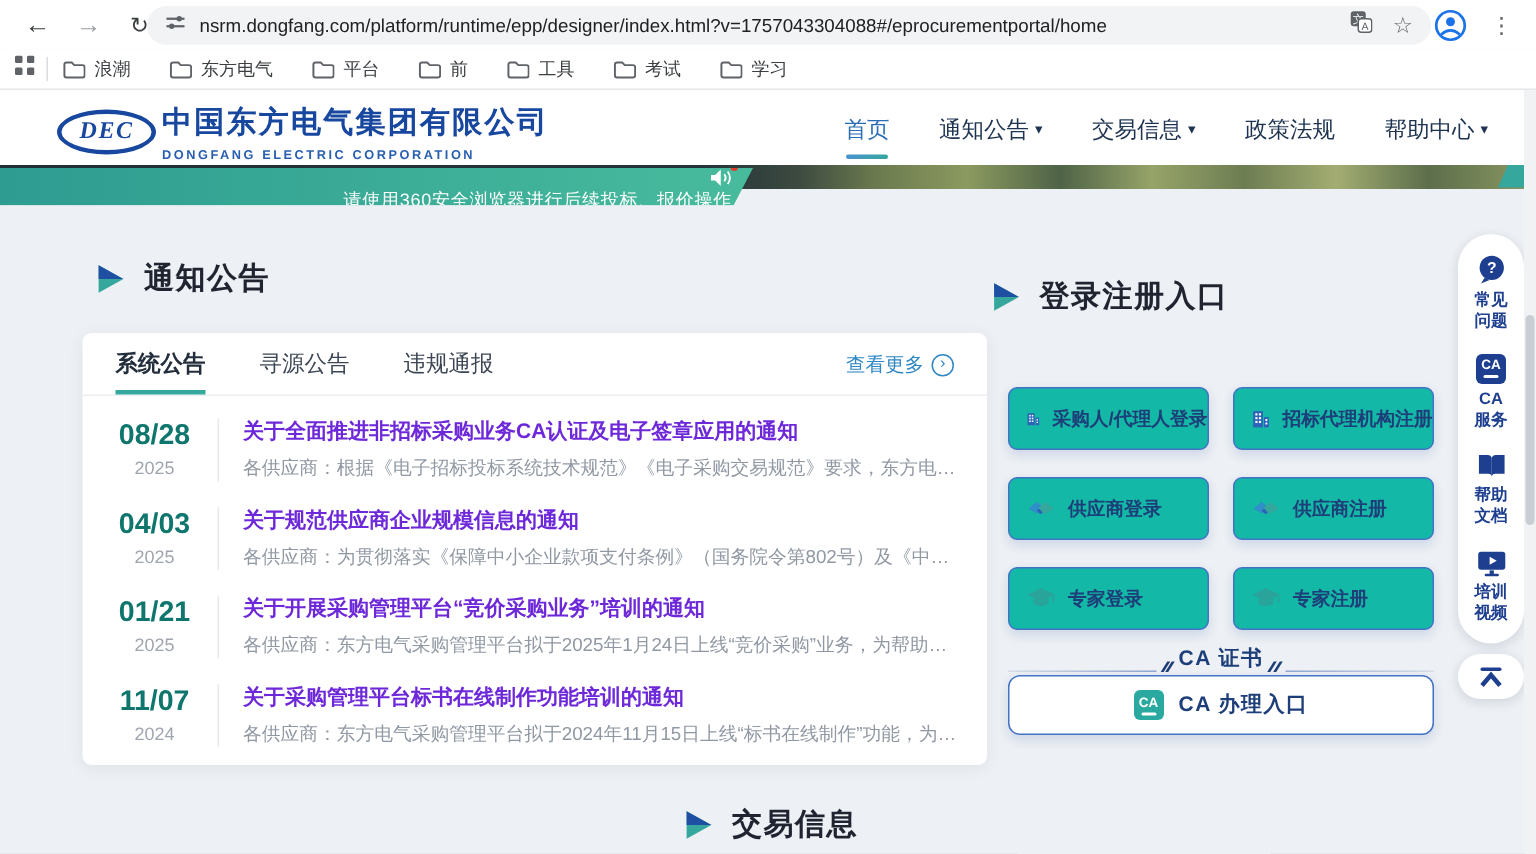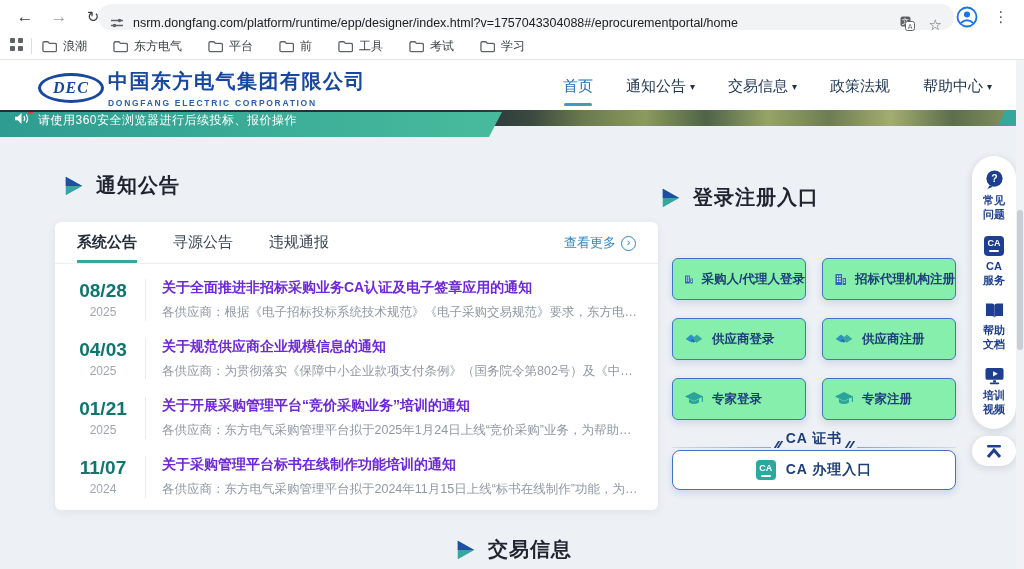--- a/index.html
+++ b/index.html
@@ -5,21 +5,21 @@
   html,body{margin:0;padding:0;background:#dde0e5;}
   *{box-sizing:border-box;}
   .screen{position:relative;width:1024px;height:569px;background:#edf0f4;overflow:hidden;
           font-family:"Liberation Sans","DejaVu Sans",sans-serif;}
 
   
   .toolbar{position:absolute;top:0;left:0;width:1024px;height:33px;background:#ffffff;}
   .tb-btn{position:absolute;top:4px;width:26px;height:26px;display:flex;align-items:center;justify-content:center;
           font-size:17px;color:#3c4043;border-radius:50%;}
   .omnibox{position:absolute;left:98px;top:4px;width:856px;height:26px;background:#f1f3f4;border-radius:13px;
-           display:flex;align-items:flex-start;padding:12px 12px;}
+           display:flex;align-items:center;padding:0 12px;}
   .omni-url{flex:1;font-size:12.5px;color:#202124;margin-left:9px;white-space:nowrap;overflow:hidden;}
   .avatar-wrap{position:absolute;right:44px;top:4px;width:26px;height:26px;display:flex;align-items:center;justify-content:center;}
   .menu-dots{position:absolute;right:12px;top:4px;width:22px;height:26px;display:flex;align-items:center;justify-content:center;
              color:#5f6368;font-size:15px;}
   .bookmarks{position:absolute;top:33px;left:0;width:1024px;height:27px;background:#ffffff;
              border-bottom:1px solid #e4e6e8;display:flex;align-items:center;padding:0 10px;}
   .bm-divider{width:1px;height:16px;background:#dadce0;margin:0 10px 0 8px;}
   .bm-item{display:flex;align-items:center;gap:6px;margin-right:26px;font-size:12px;color:#3c4043;}
 
   
@@ -39,21 +39,21 @@
              background:linear-gradient(90deg,#4a93d2,#35a79c);}
 
   
   .hero-strip{position:absolute;top:110px;left:0;width:1024px;height:16px;
      background:linear-gradient(90deg,#222e35 0%,#26343a 46%,#3c4a40 52%,#6b7a4e 57%,#8b9a5f 63%,#4f6347 69%,
                 #96a468 75%,#6d7d52 81%,#a3ad72 87%,#5c6e4b 93%,#8d9a63 100%);}
   .hero-wedge{position:absolute;top:110px;left:1002px;width:26px;height:15px;background:#35a79c;transform:skewX(-24deg);}
   .announce{position:absolute;top:112px;left:0;width:502px;height:25px;
             background:linear-gradient(90deg,#2e9c91,#48bb9d);
             clip-path:polygon(0 0,100% 0,calc(100% - 13px) 100%,0 100%);
-            display:flex;align-items:flex-start;padding:0 14px;color:#fff;}
+            display:flex;align-items:flex-end;padding:0 14px;color:#fff;flex-direction:column;}
   .announce-text{font-size:12px;margin-left:9px;letter-spacing:.5px;}
   .speaker{position:relative;display:flex;}
   .speaker .dot{position:absolute;top:-3px;right:-4px;width:5px;height:5px;border-radius:50%;background:#e23c2e;}
 
   
   .sec-head{position:absolute;display:flex;align-items:center;gap:11px;}
   .sec-title{font-size:20px;font-weight:bold;color:#1f2430;letter-spacing:1px;}
 
   
   .notice-card{position:absolute;left:55px;top:222px;width:603px;height:288px;background:#fff;border-radius:6px;
@@ -77,21 +77,21 @@
   
   .entry-labels{position:absolute;left:672px;top:221px;width:284px;display:flex;gap:16px;}
   .entry-label-group{flex:1;display:flex;align-items:center;gap:5px;}
   .deco-line{flex:1;height:1px;background:linear-gradient(90deg,rgba(29,62,120,.1),#8fa6cf);}
   .deco-line.rt{background:linear-gradient(90deg,#8fa6cf,rgba(29,62,120,.1));}
   .deco-slash{display:inline-flex;gap:2px;}
   .deco-slash i{display:block;width:1.5px;height:7px;background:#1d3e78;transform:skewX(-32deg);}
   .entry-label{font-size:14px;font-weight:bold;color:#1d3e78;letter-spacing:1px;}
   .btn-grid{position:absolute;left:672px;top:258px;width:284px;display:grid;
             grid-template-columns:134px 134px;column-gap:16px;row-gap:18px;}
-  .entry-btn{height:42px;background:#86efac;border:1px solid #4273c4;border-radius:6px;
+  .entry-btn{height:42px;background:#14b8a6;border:1px solid #4273c4;border-radius:6px;
              box-shadow:0 3px 7px rgba(40,80,160,.16);display:flex;align-items:center;padding-left:11px;gap:8px;}
   .entry-btn .lbl{font-size:12.5px;font-weight:600;color:#1d3e78;white-space:nowrap;}
   .ca-label-row{position:absolute;left:672px;top:430px;width:284px;display:flex;align-items:flex-end;gap:5px;}
   .ca-btn{position:absolute;left:672px;top:450px;width:284px;height:40px;background:#fff;border:1px solid #4273c4;
           border-radius:8px;box-shadow:0 3px 7px rgba(40,80,160,.16);display:flex;align-items:center;
           justify-content:center;gap:10px;}
   .ca-btn .lbl{font-size:14px;font-weight:600;color:#1d3e78;letter-spacing:1px;}
   .ca-badge{width:20px;height:20px;border-radius:4px;background:#2aa9a0;display:flex;flex-direction:column;
             align-items:center;justify-content:center;color:#fff;font-size:9px;font-weight:bold;line-height:1;flex:none;}
   .ca-badge::after{content:"";width:10px;height:2px;background:#fff;margin-top:2px;border-radius:1px;}

